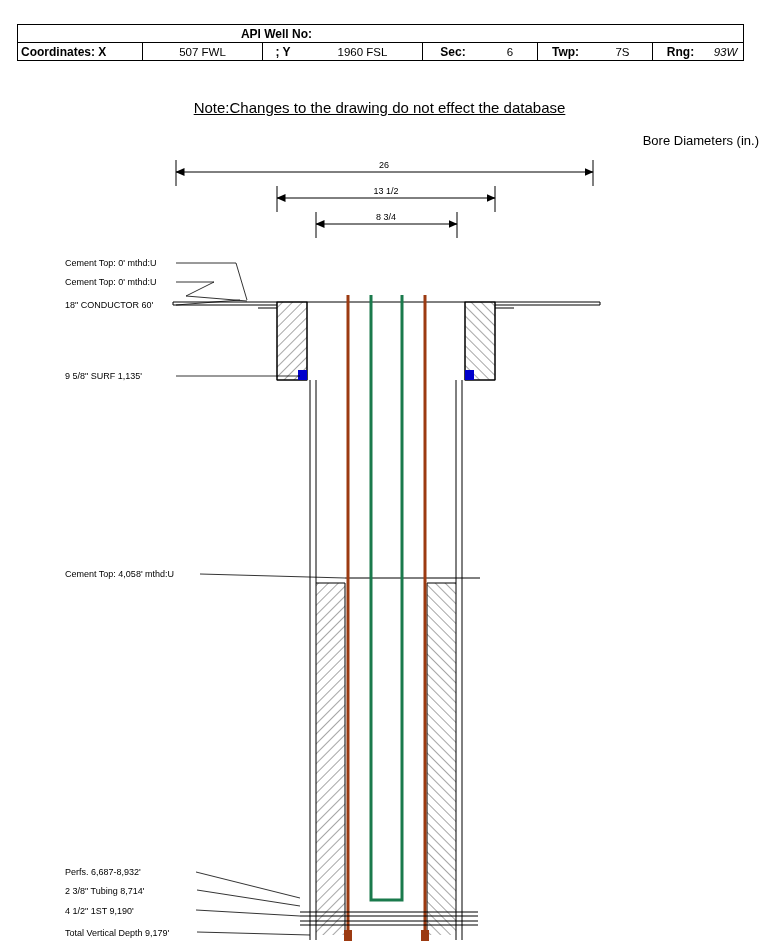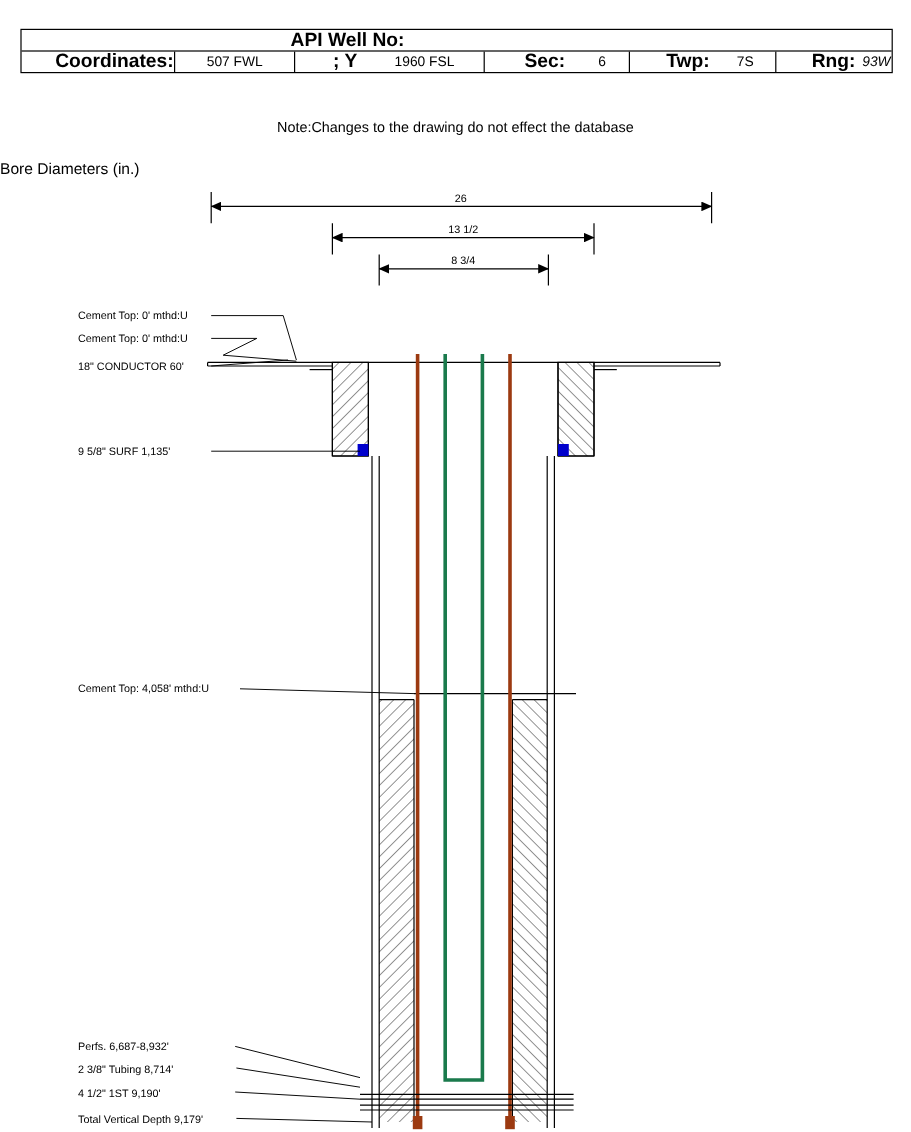--- a/index.html
+++ b/index.html
@@ -48,21 +48,21 @@
   .hdr-row:last-child { border-bottom: none; }
   .cell {
     display: flex;
     align-items: center;
     font-size: 11.5px;
     padding: 0 3px;
     box-sizing: border-box;
     white-space: nowrap;
     overflow: hidden;
   }
-  .cell.b { font-weight: bold; font-size: 16px; margin-left: 25px; }
+  .cell.b { font-weight: bold; font-size: 12px; }
   .sep { border-right: 1px solid #000; }
 
   
   .r1-lab { width: 300px; justify-content: flex-end; padding-right: 6px; }
   .r1-val { flex: 1 1 auto; padding-left: 6px; }
 
   
   .c-owner-lab { width: 128px; }
   .c-owner-val { width: 290px; justify-content: center; }
   .c-wellname-lab { width: 110px; }
@@ -87,30 +87,31 @@
   .c-twp-val { width: 60px; justify-content: center; }
   .c-rng-lab { width: 55px; justify-content: center; }
   .c-rng-val { flex: 1 1 auto; justify-content: center; font-style: italic; }
 
   .note {
     position: absolute;
     top: 99px;
     left: 0;
     width: 759px;
     text-align: center;
-    font-size: 12px;
+    font-size: 15px;
+    text-decoration: underline;
   }
 
   
   .bore-title {
     position: absolute;
     top: 133px;
     left: 0;
     width: 759px;
-    text-align: left;
+    text-align: right;
     font-size: 13px;
   }
   #svgwrap {
     position: absolute;
     left: 0;
     top: 0;
     width: 759px;
     height: 943px;
   }
   .lbl {

